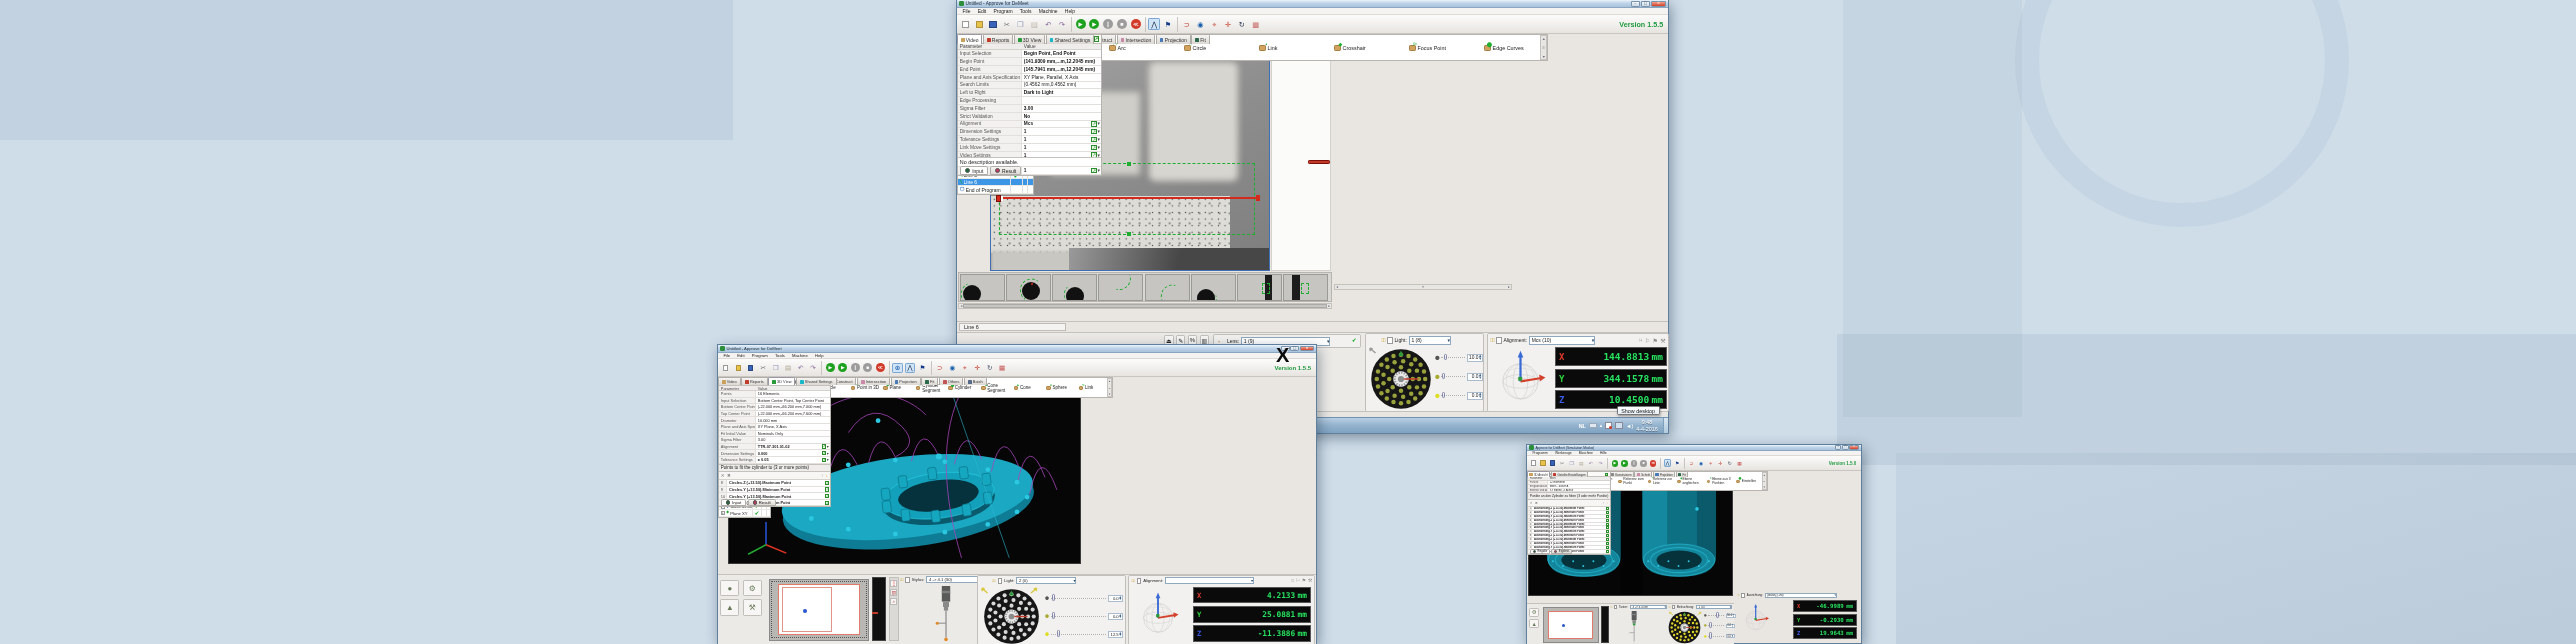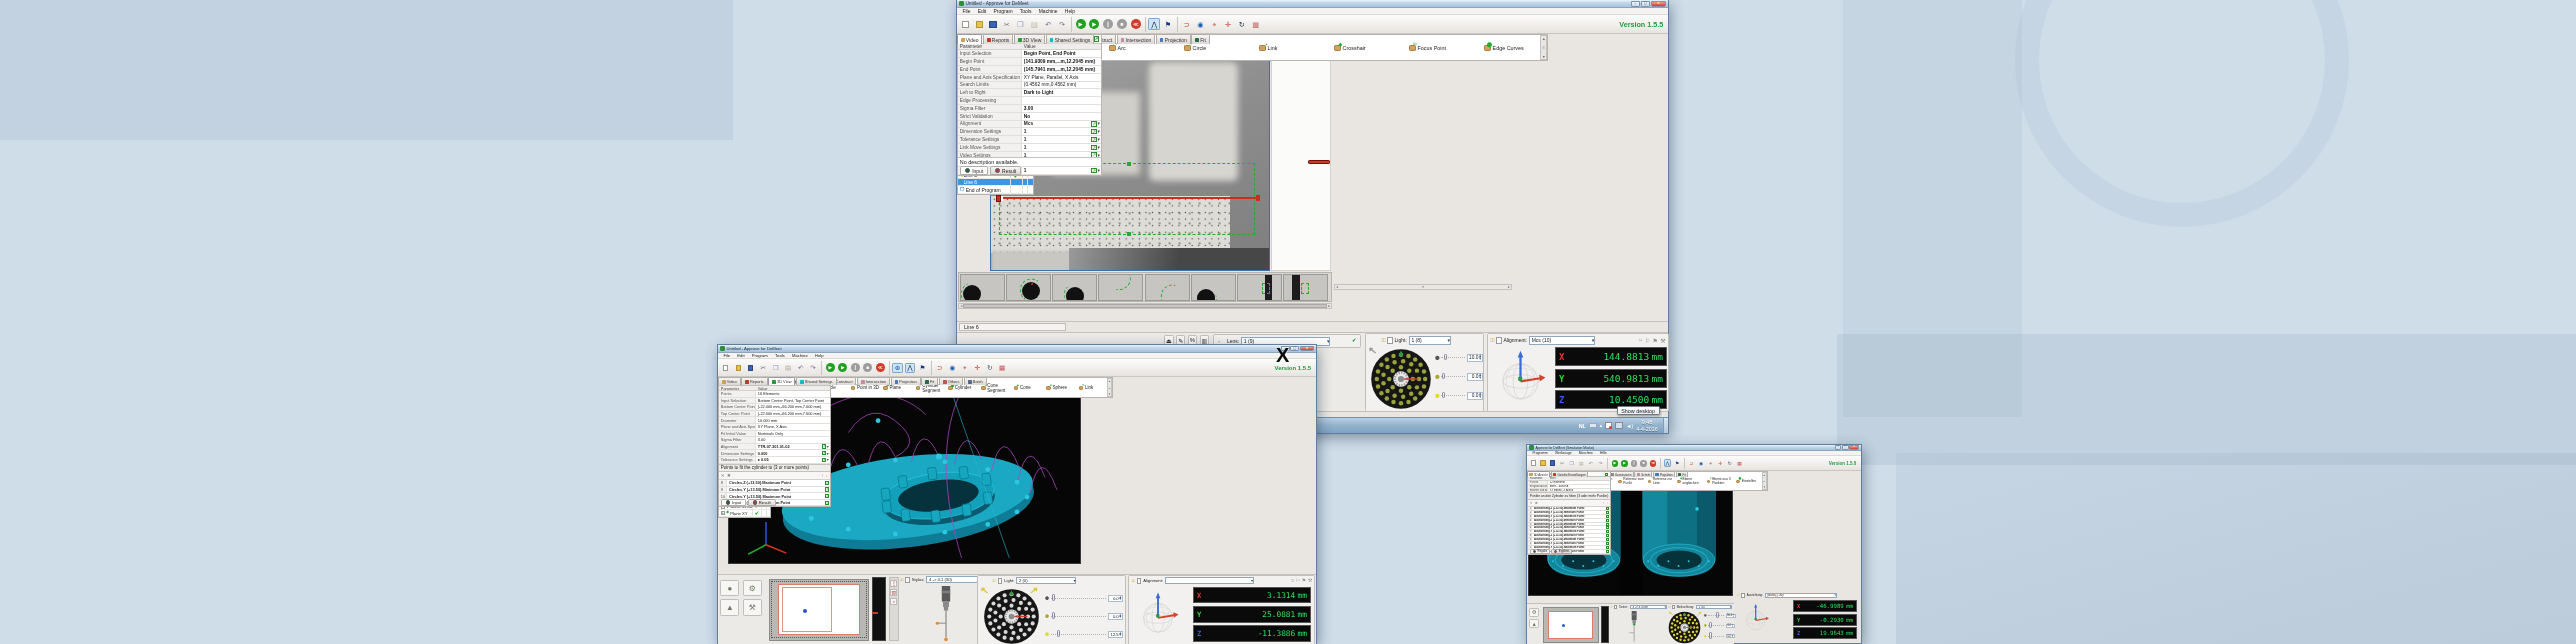--- a/index.html
+++ b/index.html
@@ -62,21 +62,21 @@
 .ddrop{position:absolute;background:#fff;border:0.6px solid #8fa8bd;display:flex;align-items:center;padding:0 4.8px 0 1.8px;white-space:nowrap;overflow:hidden}
 .ddrop i{position:absolute;right:0.6px;font-style:normal;color:#246}
 .slab{position:absolute;white-space:nowrap;color:#222}
 .srow{position:absolute;display:flex;align-items:center;gap:1.8px}
 .track{flex:1;border-bottom:1.2px dotted #b5b2ae;position:relative;height:0}
 .sthumb{position:absolute;top:-3.6px;width:3px;height:6.6px;background:linear-gradient(#fff,#cfd8e2);border:0.6px solid #88a;border-radius:1.2px}
 .spin{background:#fff;border:0.6px solid #aabccd;display:flex;align-items:center;justify-content:flex-end;padding:0 0.6px;gap:0.6px}
 .spin b{color:#468;font-weight:normal;line-height:.55;display:flex;flex-direction:column}
 .dro{position:absolute;background:#0a0a0a;border:0.6px solid #555;display:flex;align-items:center;font-family:"DejaVu Sans Mono",monospace;padding:0 3px}
 .dro .ax{font-weight:bold}
-.dro .vl{margin-left:auto;color:#27e35f;font-weight:normal;white-space:nowrap}
+.dro .vl{margin-left:auto;color:#27e35f;font-weight:bold;white-space:nowrap}
 .viewport{position:absolute;background:#060606;border:0.6px solid #3a3a3a;overflow:hidden}
 .video{position:absolute;border:0.6px solid #3d6fb2;background:#9a9a9a;overflow:hidden}
 .fthumb{position:relative;background:#c6c5c2;border:0.6px solid #9a9a96;overflow:hidden;flex:none}
 .taskbar{position:absolute;display:flex;align-items:center;background:linear-gradient(#b9cfe4,#93b2cd 50%,#7fa3c2);border-top:0.6px solid #6e92b2}
 .tray{margin-left:auto;display:flex;align-items:center;gap:3px;color:#fff;padding-right:2.4px}
 .clock{text-align:center;color:#fff;line-height:1.15;text-shadow:0 0.6px 0.6px rgba(0,0,0,.4)}
 .tooltip{position:absolute;background:linear-gradient(#ffffff,#e8eef4);border:0.6px solid #76797c;border-radius:1.2px;padding:0.6px 3.6px;color:#222;box-shadow:0.6px 1.2px 2.4px rgba(0,0,0,.35);white-space:nowrap}
 .strip{position:absolute;display:flex;flex-direction:column;gap:1.2px;align-items:center}
 .strip span{display:flex;align-items:center;justify-content:center;background:#f2f1ef;border:0.6px solid #c2bfbb;color:#567;flex:none}
 .statusbar{position:absolute;background:#e9e6e2;border-top:0.6px solid #c5c2be;display:flex;align-items:center}
@@ -823,21 +823,21 @@
             <line x1="45" y1="58" x2="82" y2="52" stroke="#d4422e" stroke-width="4"></line>
             <polygon points="89,51 78,46 79,58" fill="#d4422e"></polygon>
             <rect x="41" y="50" width="7" height="7" fill="#2a9a3a"></rect>
           </svg></div>
         <div class="dro" style="left: 67px; top: 13px; width: 112px; height: 19px;">
           <span class="ax" style="color: rgb(224, 58, 42);">X</span>
           <span class="vl"><span>144.8813</span><span style="margin-left: 2.4px;">mm</span></span>
         </div>
         <div class="dro" style="left: 67px; top: 35px; width: 112px; height: 19px;">
           <span class="ax" style="color: rgb(42, 212, 58);">Y</span>
-          <span class="vl"><span>540.9813</span><span style="margin-left: 2.4px;">mm</span></span>
+          <span class="vl"><span>344.1578</span><span style="margin-left: 2.4px;">mm</span></span>
         </div>
         <div class="dro" style="left: 67px; top: 56px; width: 112px; height: 19px;">
           <span class="ax" style="color: rgb(58, 90, 232);">Z</span>
           <span class="vl"><span>10.4500</span><span style="margin-left: 2.4px;">mm</span></span>
         </div>
       </div>
     </div>
     <div style="position: absolute; left: 0px; top: 411px; width: 100%; height: 6px; background: rgb(233, 230, 226); border-top: 0.6px solid rgb(197, 194, 190);"></div>
     <div class="taskbar" style="left: 0px; top: 417px; width: 100%; height: 16px;">
       <div class="tray">
@@ -1637,21 +1637,21 @@
             <ellipse cx="45" cy="58" rx="31" ry="12" fill="none" stroke="#cccccc"></ellipse>
             <ellipse cx="45" cy="44" rx="27" ry="9" fill="none" stroke="#d8d8d8"></ellipse>
             <line x1="45" y1="58" x2="45" y2="14" stroke="#3a6ad4" stroke-width="4"></line>
             <polygon points="45,4 40,16 50,16" fill="#3a6ad4"></polygon>
             <line x1="45" y1="58" x2="82" y2="52" stroke="#d4422e" stroke-width="4"></line>
             <polygon points="89,51 78,46 79,58" fill="#d4422e"></polygon>
             <rect x="41" y="50" width="7" height="7" fill="#2a9a3a"></rect>
           </svg></div>
         <div class="dro" style="left: 64px; top: 10.7px; width: 118px; height: 16.7px;">
           <span class="ax" style="color: rgb(224, 58, 42);">X</span>
-          <span class="vl"><span>3.1314</span><span style="margin-left: 2.4px;">mm</span></span>
+          <span class="vl"><span>4.2133</span><span style="margin-left: 2.4px;">mm</span></span>
         </div>
         <div class="dro" style="left: 64px; top: 30px; width: 118px; height: 16.7px;">
           <span class="ax" style="color: rgb(42, 212, 58);">Y</span>
           <span class="vl"><span>25.0881</span><span style="margin-left: 2.4px;">mm</span></span>
         </div>
         <div class="dro" style="left: 64px; top: 49px; width: 118px; height: 16.7px;">
           <span class="ax" style="color: rgb(58, 90, 232);">Z</span>
           <span class="vl"><span>-11.3886</span><span style="margin-left: 2.4px;">mm</span></span>
         </div>
       </div>

